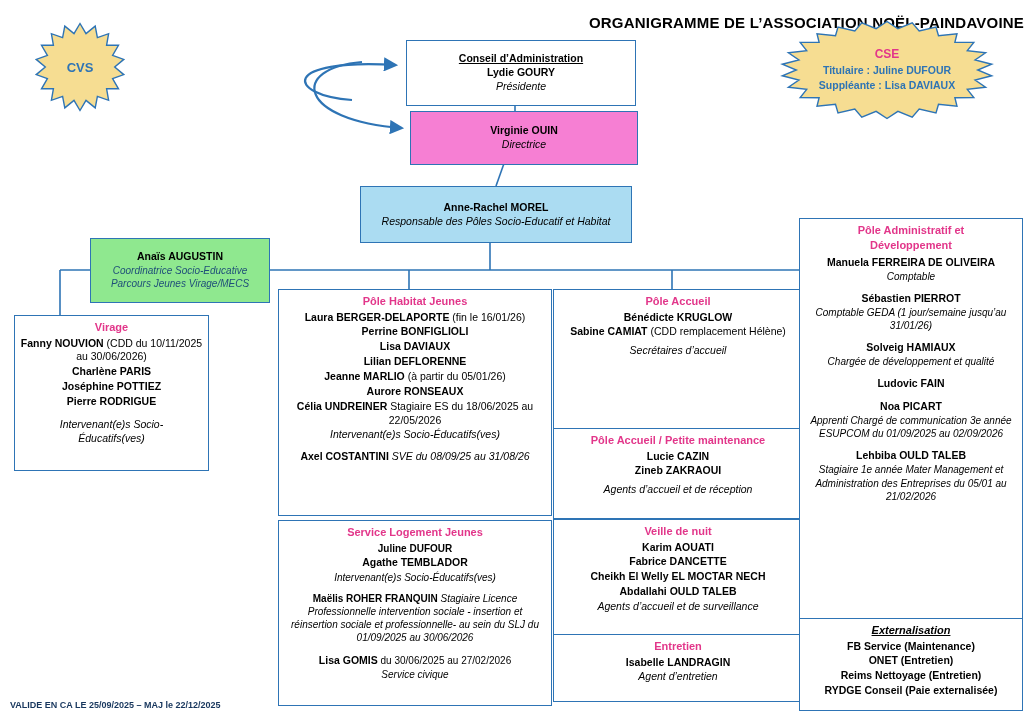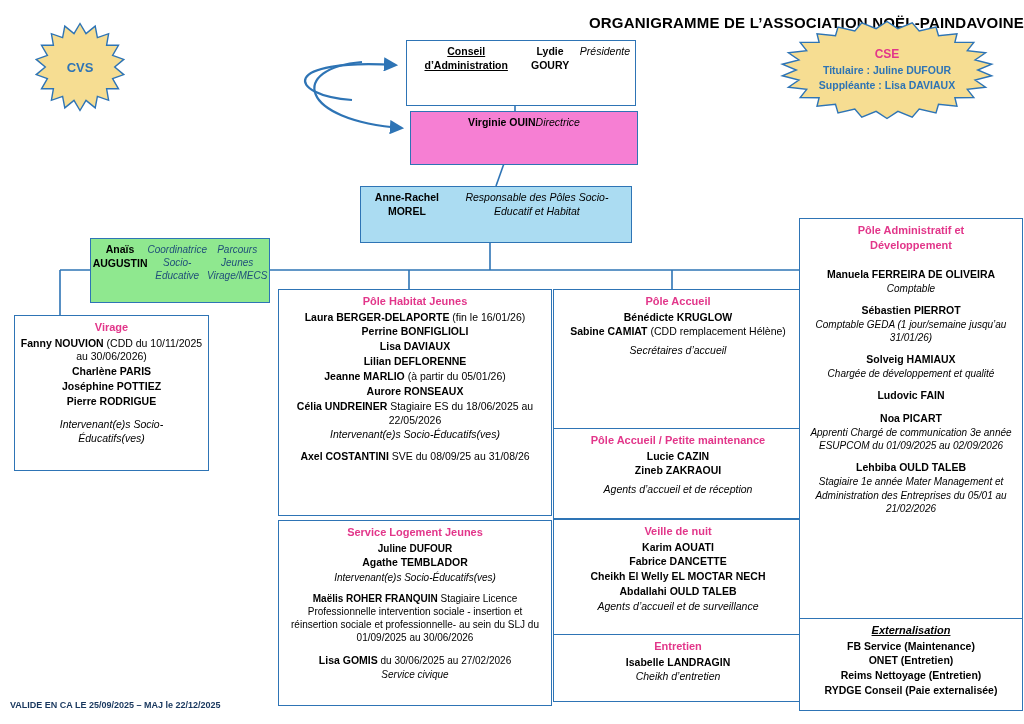--- a/index.html
+++ b/index.html
@@ -10,36 +10,36 @@
   .conn-thick{stroke:var(--blue,#2e74b5);stroke-width:2.2;fill:none}
   .page-title{position:absolute;top:14px;left:0;width:100%;text-align:right;font-size:15px;font-weight:bold;z-index:2;letter-spacing:.2px}
   .star{position:absolute;display:flex;flex-direction:column;align-items:center;justify-content:center;z-index:2;text-align:center}
   .star .burst{position:absolute;inset:0;width:100%;height:100%}
   .star polygon{fill:var(--starfill,#f6dd92);stroke:var(--blue,#2e74b5);stroke-width:1.4}
   .star-text{position:relative;z-index:1}
   .cvs-label{font-weight:bold;color:var(--blue,#2e74b5);font-size:13px}
   .cse-title{font-weight:bold;color:var(--pink,#e2368a);font-size:12px;margin-bottom:2px}
   .cse-line{font-weight:bold;color:var(--blue,#2e74b5);font-size:10.5px;line-height:1.4}
   .box{position:absolute;border:1.5px solid var(--blue,#2e74b5);background:#fff;text-align:center;font-size:10.5px;line-height:1.32;padding:4px 5px;z-index:2}
-  .vcenter{display:flex;flex-direction:row;justify-content:center}
+  .vcenter{display:flex;flex-direction:column;justify-content:center}
   .fill-pink{background:var(--boxpink,#f67fd3)}
   .fill-blue{background:var(--boxblue,#abdcf2)}
   .fill-green{background:var(--boxgreen,#8fe88f)}
   .u{text-decoration:underline}
   .pink-title{color:var(--pink,#e2368a);font-weight:bold;font-size:11px;margin-bottom:2px}
   .name{font-weight:bold}
   .note{font-weight:normal}
-  .it{font-weight:normal}
+  .it{font-style:italic;font-weight:normal}
   .role{font-style:italic}
   .line{margin:0 0 1px}
   .gap{height:8px}
   .sgap{height:4px}
   .entry{margin-bottom:9px}
   .dkblue{color:var(--darkblue,#1f4e79)}
-  .admin-title{padding:0 16px;margin-bottom:16px}
+  .admin-title{padding:0 16px;margin-bottom:4px}
   .virage-role{padding:0 18px}
   .ext-title{font-weight:bold;font-style:italic;text-decoration:underline;font-size:11px;margin-bottom:2px}
   .footer{position:absolute;left:10px;top:700px;font-size:9px;font-weight:bold;color:var(--footnavy,#17365d);z-index:2}
 </style>
 </head>
 <body>
 
 <div class="canvas">
 
   <svg class="connectors" viewBox="0 0 1024 724" aria-hidden="true">
@@ -158,21 +158,21 @@
     <div class="line"><span class="name">Karim AOUATI</span></div>
     <div class="line"><span class="name">Fabrice DANCETTE</span></div>
     <div class="line"><span class="name">Cheikh El Welly EL MOCTAR NECH</span></div>
     <div class="line"><span class="name">Abdallahi OULD TALEB</span></div>
     <div class="role">Agents d’accueil et de surveillance</div>
   </div>
 
   <div class="box" style="left:553px;top:634px;width:238px;height:58px">
     <div class="pink-title">Entretien</div>
     <div class="line"><span class="name">Isabelle LANDRAGIN</span></div>
-    <div class="role">Cheikh d’entretien</div>
+    <div class="role">Agent d’entretien</div>
   </div>
 
   <div class="box" style="left:799px;top:218px;width:212px;height:393px;font-size:10px">
     <div class="pink-title admin-title">Pôle Administratif et Développement</div>
     <div class="entry">
       <div class="name" style="font-size:10.5px">Manuela FERREIRA DE OLIVEIRA</div>
       <div class="role">Comptable</div>
     </div>
     <div class="entry">
       <div class="name" style="font-size:10.5px">Sébastien PIERROT</div>

